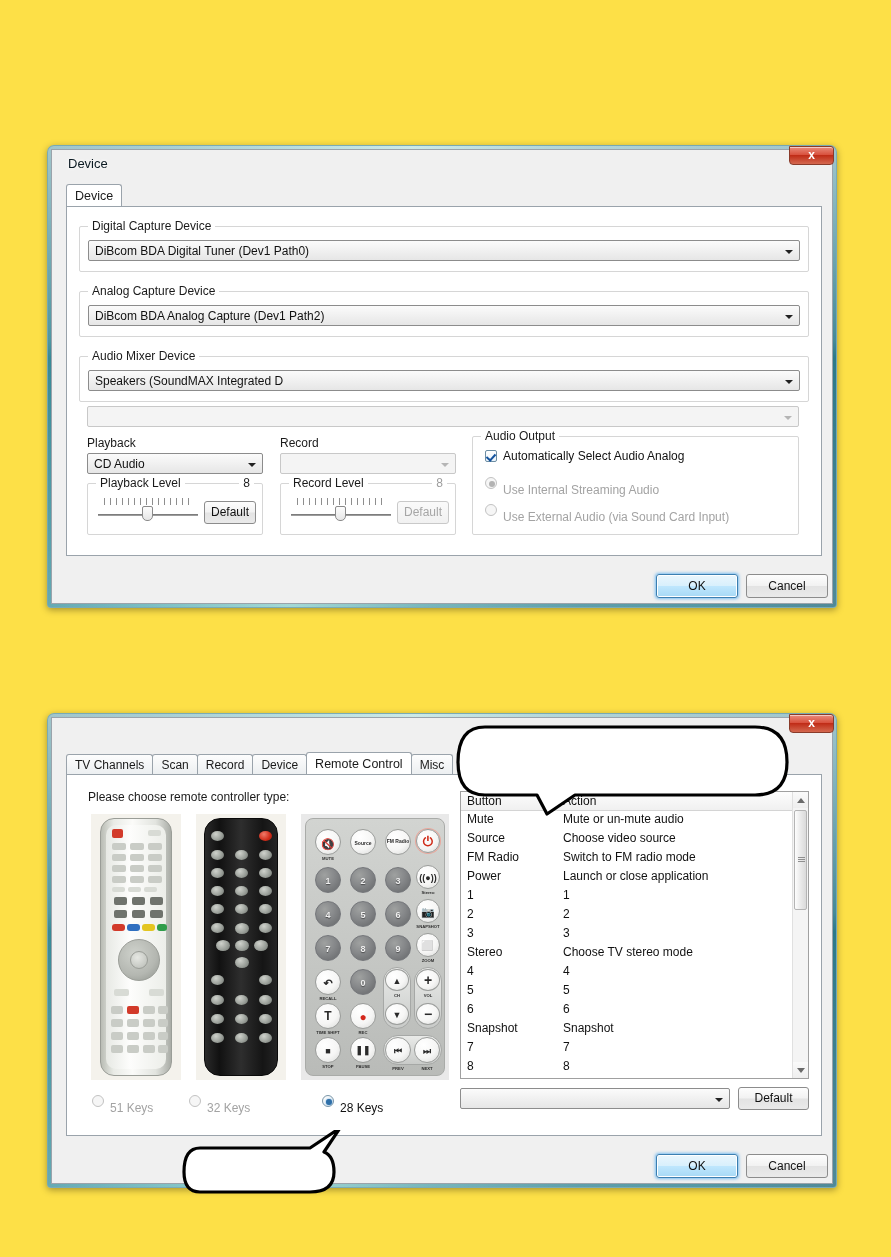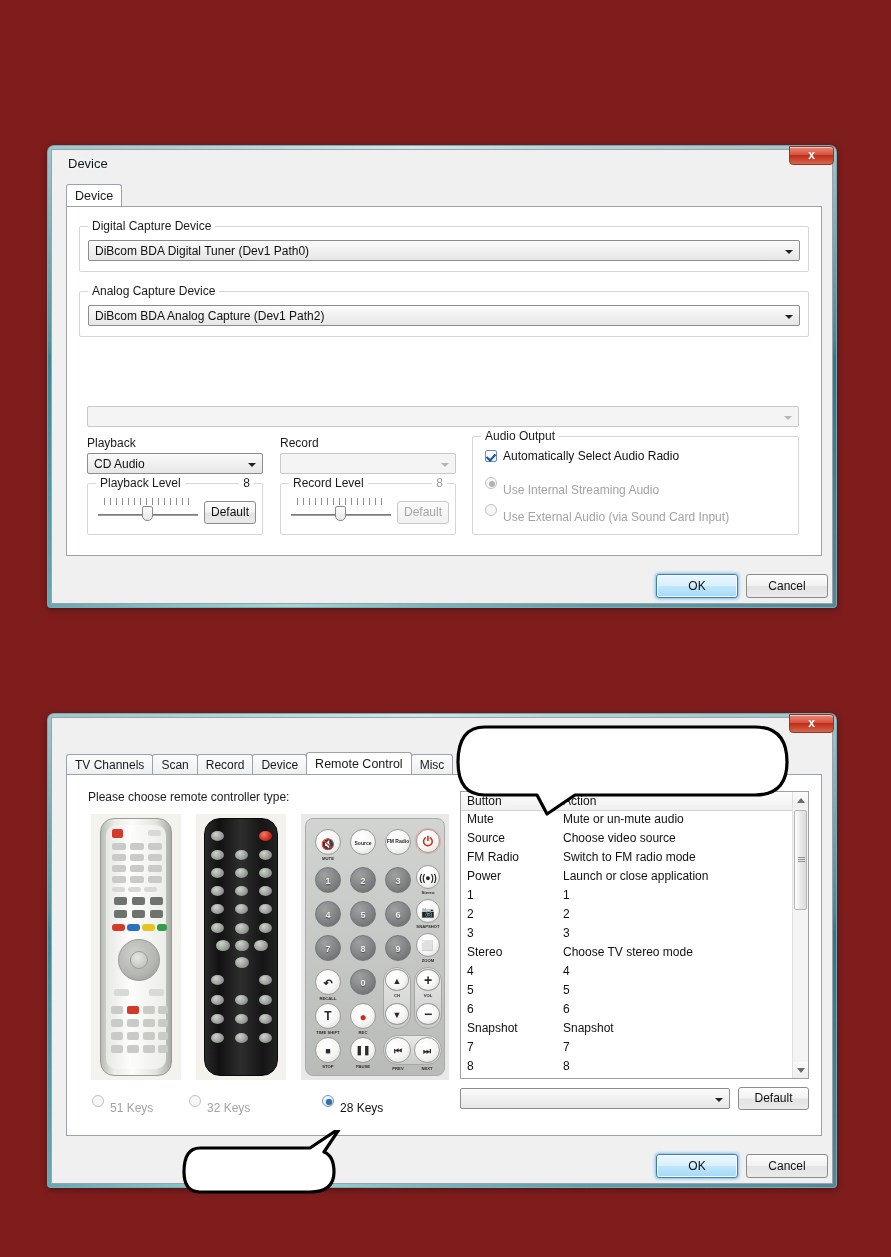--- a/index.html
+++ b/index.html
@@ -3,21 +3,21 @@
 <meta charset="utf-8">
 <style>
   * { box-sizing: border-box; }
   html, body {
     margin: 0; padding: 0;
     width: 891px; height: 1257px;
     background: #ffffff;
     font-family: "Liberation Sans", sans-serif;
     overflow: hidden;
   }
-  .page { position: relative; width: 891px; height: 1257px; background:#7f1d1d; }
+  .page { position: relative; width: 891px; height: 1257px; background:#fde047; }
 
   
   .win {
     position: absolute;
     border-radius: 7px 7px 4px 4px;
     padding: 4px;
     box-shadow: 0 2px 7px rgba(0,0,0,.35);
   }
   .win-glass {
     position:absolute; left:0; top:0; right:0; bottom:0;
@@ -300,20 +300,27 @@
         </div>
 
         <div class="group onpanel" style="left:27px; top:113px; width:730px; height:46px;">
           <div class="glabel">Analog Capture Device</div>
           <div class="combo" style="left:8px; top:13px; width:712px;">
             <div class="val">DiBcom BDA Analog Capture (Dev1 Path2)</div>
             <div class="arrow"></div>
           </div>
         </div>
 
+        <div class="group onpanel" style="left:27px; top:178px; width:730px; height:46px;">
+          <div class="glabel">Audio Mixer Device</div>
+          <div class="combo" style="left:8px; top:13px; width:712px;">
+            <div class="val">Speakers (SoundMAX Integrated D</div>
+            <div class="arrow"></div>
+          </div>
+        </div>
 
         <div class="combo disabled" style="left:35px; top:228px; width:712px;">
           <div class="val"></div>
           <div class="arrow"></div>
         </div>
 
         <div class="plain" style="left:35px; top:258px;">Playback</div>
         <div class="combo" style="left:35px; top:275px; width:176px;">
           <div class="val">CD Audio</div>
           <div class="arrow"></div>
@@ -348,21 +355,21 @@
           </div>
           <div class="btn disabled" style="left:116px; top:17px; width:52px;">
             <span>Default</span>
           </div>
         </div>
 
         <div class="group onpanel" style="left:420px; top:258px; width:327px; height:99px;">
           <div class="glabel">Audio Output</div>
           <div class="chk" style="left:12px; top:12px;">
             <div class="box checked"></div>
-            <div class="lbl">Automatically Select Audio Radio</div>
+            <div class="lbl">Automatically Select Audio Analog</div>
           </div>
           <div class="rad disabled" style="left:12px; top:39px;">
             <div class="dot sel"></div>
             <div class="lbl">Use Internal Streaming Audio</div>
           </div>
           <div class="rad disabled" style="left:12px; top:66px;">
             <div class="dot"></div>
             <div class="lbl">Use External Audio (via Sound Card Input)</div>
           </div>
         </div>

